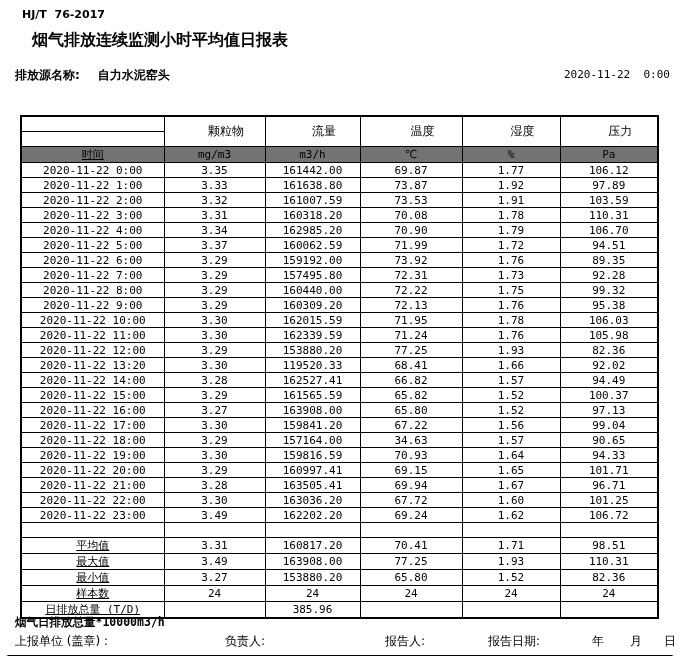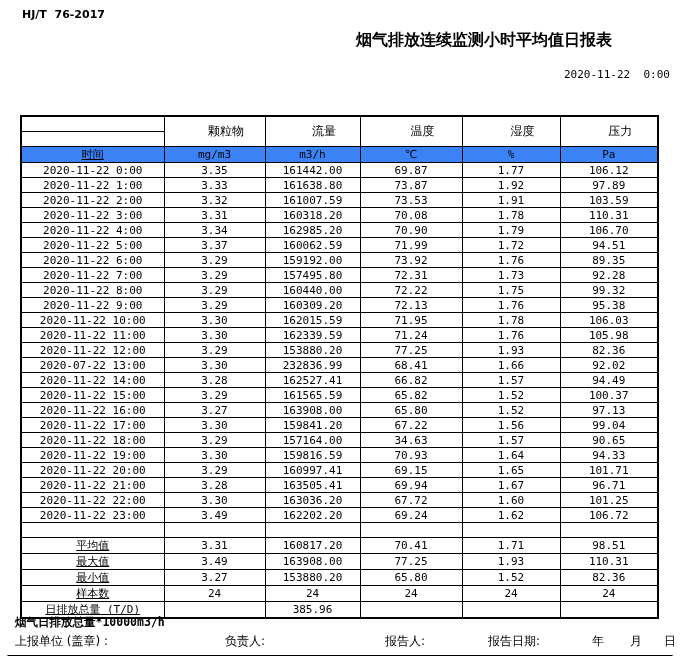--- a/index.html
+++ b/index.html
@@ -1,37 +1,37 @@
 <!DOCTYPE html>
 <html><head>
 <meta charset="utf-8">
 <style>
   html,body{margin:0;padding:0;background:#fff;}
   .doc{
     position:relative;width:680px;height:660px;background:#fff;color:#000;
     font-family:"DejaVu Sans",sans-serif;overflow:hidden;border-radius:20px;
   }
   .std{position:absolute;left:22px;top:8px;font-size:11px;font-weight:bold;white-space:pre;}
-  .title{position:absolute;left:0;top:30px;width:612px;text-align:right;font-size:16px;font-weight:bold;letter-spacing:0;}
+  .title{position:absolute;left:0;top:30px;width:612px;text-align:left;font-size:16px;font-weight:bold;letter-spacing:0;padding-left:32px;}
   .source{position:absolute;left:15px;top:67px;font-size:12px;font-weight:bold;}
   .source .gap{display:inline-block;width:18px;}
   .dt{position:absolute;left:564px;top:68px;font-size:11px;font-family:"DejaVu Sans Mono","DejaVu Sans",sans-serif;white-space:pre;}
 
   table.rep{
     position:absolute;left:20px;top:115px;border-collapse:collapse;table-layout:fixed;
     border:2px solid #000;
   }
   table.rep td,table.rep th{
     border:1px solid #000;height:14px;padding:0 2px;margin:0;
     font-size:11px;font-weight:normal;text-align:center;vertical-align:middle;
     white-space:nowrap;overflow:hidden;
     font-family:"DejaVu Sans Mono","DejaVu Sans",sans-serif;
   }
   table.rep th.pname{font-size:12px;font-family:"DejaVu Sans",sans-serif;padding-left:25px;}
-  tr.green td{background:#3b82f6;}
+  tr.green td{background:#737373;}
   .u{text-decoration:underline;}
   td.lbl{font-family:"DejaVu Sans",sans-serif;}
 
   .note{position:absolute;left:15px;top:615px;font-size:11.5px;font-weight:bold;font-family:"DejaVu Sans Mono","DejaVu Sans",sans-serif;}
   .footrow{position:absolute;left:0;top:633px;width:680px;height:18px;font-size:12px;font-weight:normal;}
   .footrow span{position:absolute;top:0;white-space:nowrap;}
   .f-unit{left:15px;}
   .f-resp{left:225px;}
   .f-rept{left:357px;margin-left:28px;}
   .f-date{left:488px;}
@@ -42,20 +42,21 @@
 </style>
 </head>
 <body>
 
 <div class="doc">
 
   <div class="std">HJ/T  76-2017</div>
 
   <div class="title">烟气排放连续监测小时平均值日报表</div>
 
+  <div class="source"><span>排放源名称:</span><span class="gap"></span><span>自力水泥窑头</span></div>
 
   <div class="dt">2020-11-22  0:00</div>
 
   <table class="rep">
     <colgroup>
       <col style="width:143px">
         <col style="width:101px">
         <col style="width:95px">
       <col style="width:102px">
         <col style="width:98px">
@@ -181,23 +182,23 @@
         </tr>
         <tr>
           <td>2020-11-22 12:00</td>
           <td>3.29</td>
           <td>153880.20</td>
           <td>77.25</td>
           <td>1.93</td>
           <td>82.36</td>
         </tr>
         <tr>
-          <td>2020-07-22 13:00</td>
-          <td>3.30</td>
-          <td>232836.99</td>
+          <td>2020-11-22 13:20</td>
+          <td>3.30</td>
+          <td>119520.33</td>
           <td>68.41</td>
           <td>1.66</td>
           <td>92.02</td>
         </tr>
         <tr>
           <td>2020-11-22 14:00</td>
           <td>3.28</td>
           <td>162527.41</td>
           <td>66.82</td>
           <td>1.57</td>

